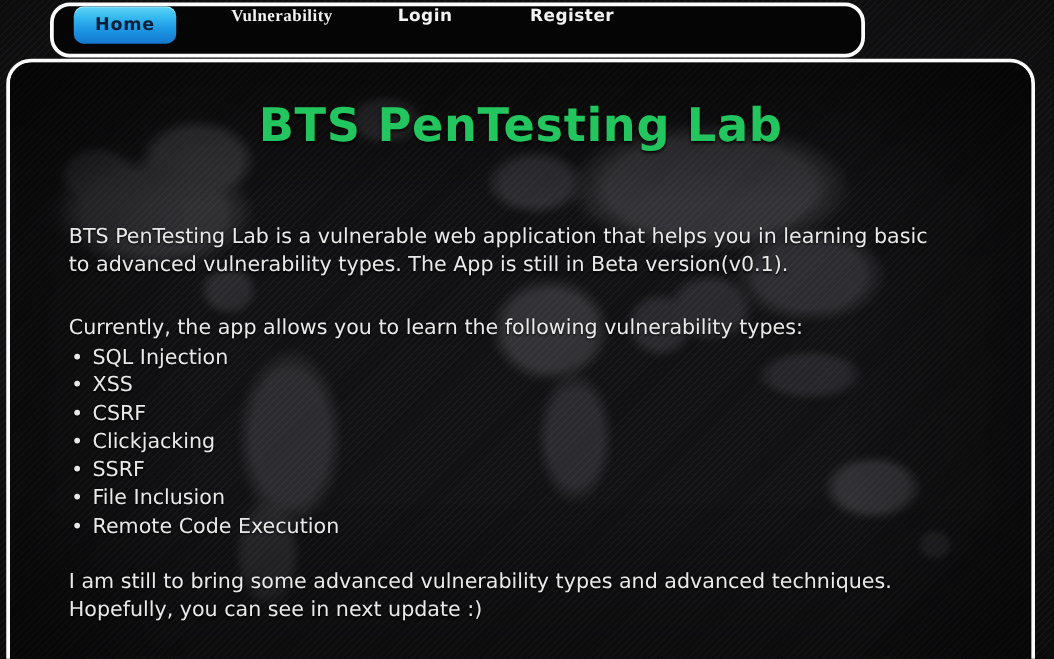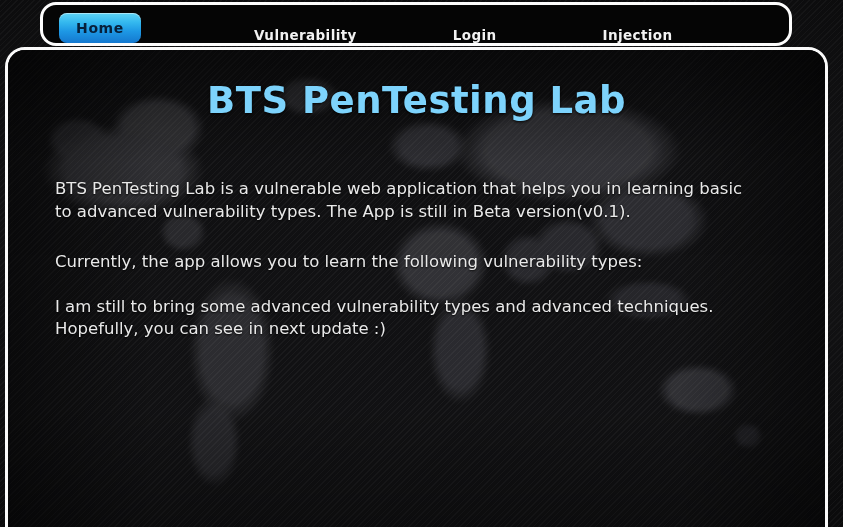--- a/index.html
+++ b/index.html
@@ -35,31 +35,30 @@
     inset: 0;
     background:
       radial-gradient(ellipse 120% 90% at 50% 45%, rgba(40,40,44,0.55) 0%, rgba(0,0,0,0) 70%);
   }
 
   
   .navbar {
     position: absolute;
     left: 40px;
     top: 2px;
-    width: 752px;
+    width: 652px;
     height: 44px;
     background: #050505;
     border: 3px solid #fdfdfd;
     border-radius: 16px;
     display: flex;
-    align-items: flex-end;
+    align-items: flex-start;
     padding-left: 8px;
     z-index: 5;
     overflow: hidden;
-    gap: 44px;
   }
 
   .nav-home {
     margin-left: 8px;
     height: 30px;
     min-width: 82px;
     padding: 0 14px;
     border-radius: 8px;
     background: linear-gradient(to bottom,
         #5fd4f5 0%,
@@ -78,21 +77,21 @@
   }
 
   .nav-link {
     color: #f2f2f2;
     font-size: 13.5px;
     font-weight: bold;
     letter-spacing: 0.4px;
     cursor: pointer;
     white-space: nowrap;
   }
-  .nav-link.l1 { margin-left: 69px; }
+  .nav-link.l1 { margin-left: 44px; font-family: Liberation Serif, serif; }
   .nav-link.l2 { margin-left: 52px; }
   .nav-link.l3 { margin-left: 62px; }
 
   
   .content-panel {
     position: absolute;
     left: 5px;
     top: 47px;
     width: 823px;
     height: 520px;
@@ -162,21 +161,21 @@
   }
 
   .content-inner {
     position: relative;
     z-index: 2;
     padding: 0;
   }
 
   .page-title {
     text-align: center;
-    color: #7dd3fc;
+    color: #22c55e;
     font-size: 37px;
     font-weight: bold;
     letter-spacing: 0.5px;
     margin-top: 29px;
     text-shadow: 0 1px 3px rgba(0,0,0,0.9);
   }
 
   .body-block {
     margin-top: 56px;
     padding-left: 47px;
@@ -214,37 +213,46 @@
 </head>
 <body>
 
 <div class="page-bg"></div>
 <div class="page-bg-vignette"></div>
 
 <nav class="navbar">
   <div class="nav-home">Home</div>
   <div class="nav-link l1">Vulnerability</div>
   <div class="nav-link l2">Login</div>
-  <div class="nav-link l3">Injection</div>
+  <div class="nav-link l3">Register</div>
 </nav>
 
 <main class="content-panel">
 
   <div class="map-layer"></div>
   <div class="stripe-layer"></div>
   <div class="shade-layer"></div>
 
   <div class="content-inner">
 
     <h1 class="page-title">BTS PenTesting Lab</h1>
 
     <div class="body-block">
 
       <p class="intro-para">BTS PenTesting Lab is a vulnerable web application that helps you in learning basic to advanced vulnerability types. The App is still in Beta version(v0.1).</p>
 
       <p class="lead-line">Currently, the app allows you to learn the following vulnerability types:</p>
 
+      <ul class="vuln-list">
+        <li>SQL Injection</li>
+        <li>XSS</li>
+        <li>CSRF</li>
+        <li>Clickjacking</li>
+        <li>SSRF</li>
+        <li>File Inclusion</li>
+        <li>Remote Code Execution</li>
+      </ul>
 
       <p class="outro-para">I am still to bring some advanced vulnerability types and advanced techniques. Hopefully, you can see in next update :)</p>
 
     </div>
   </div>
 </main>
 
 </body></html>

